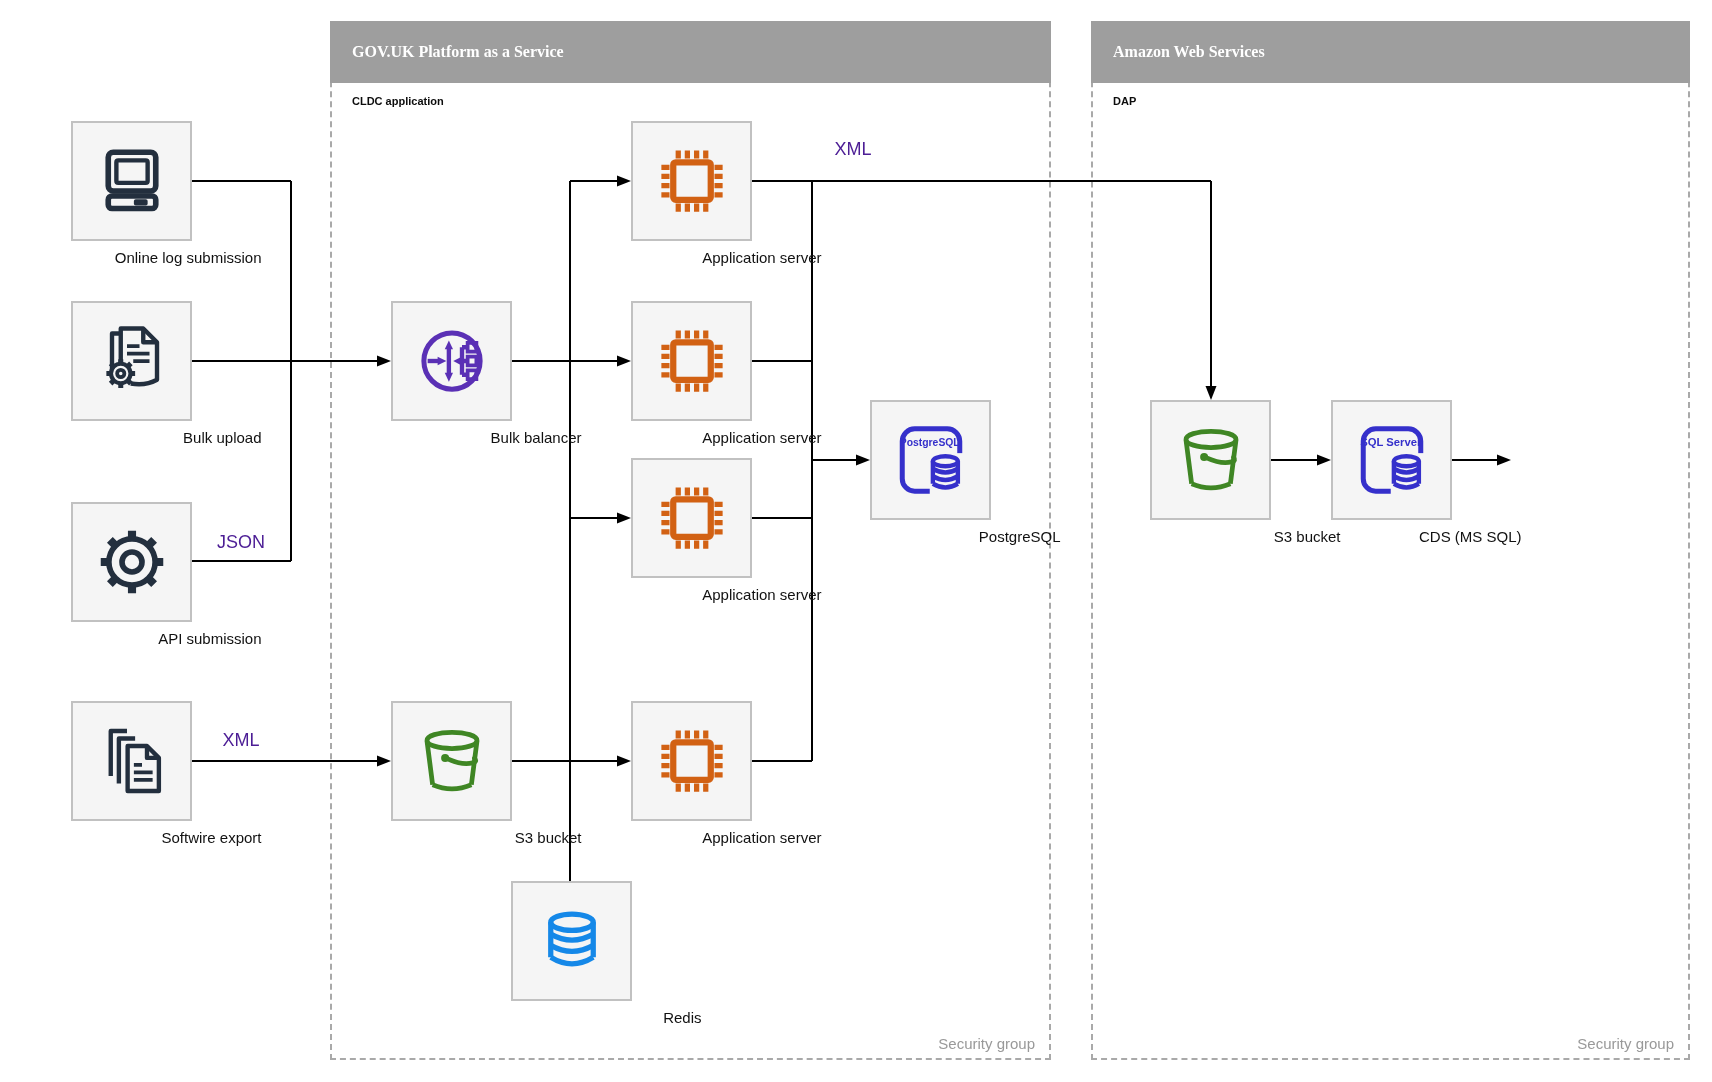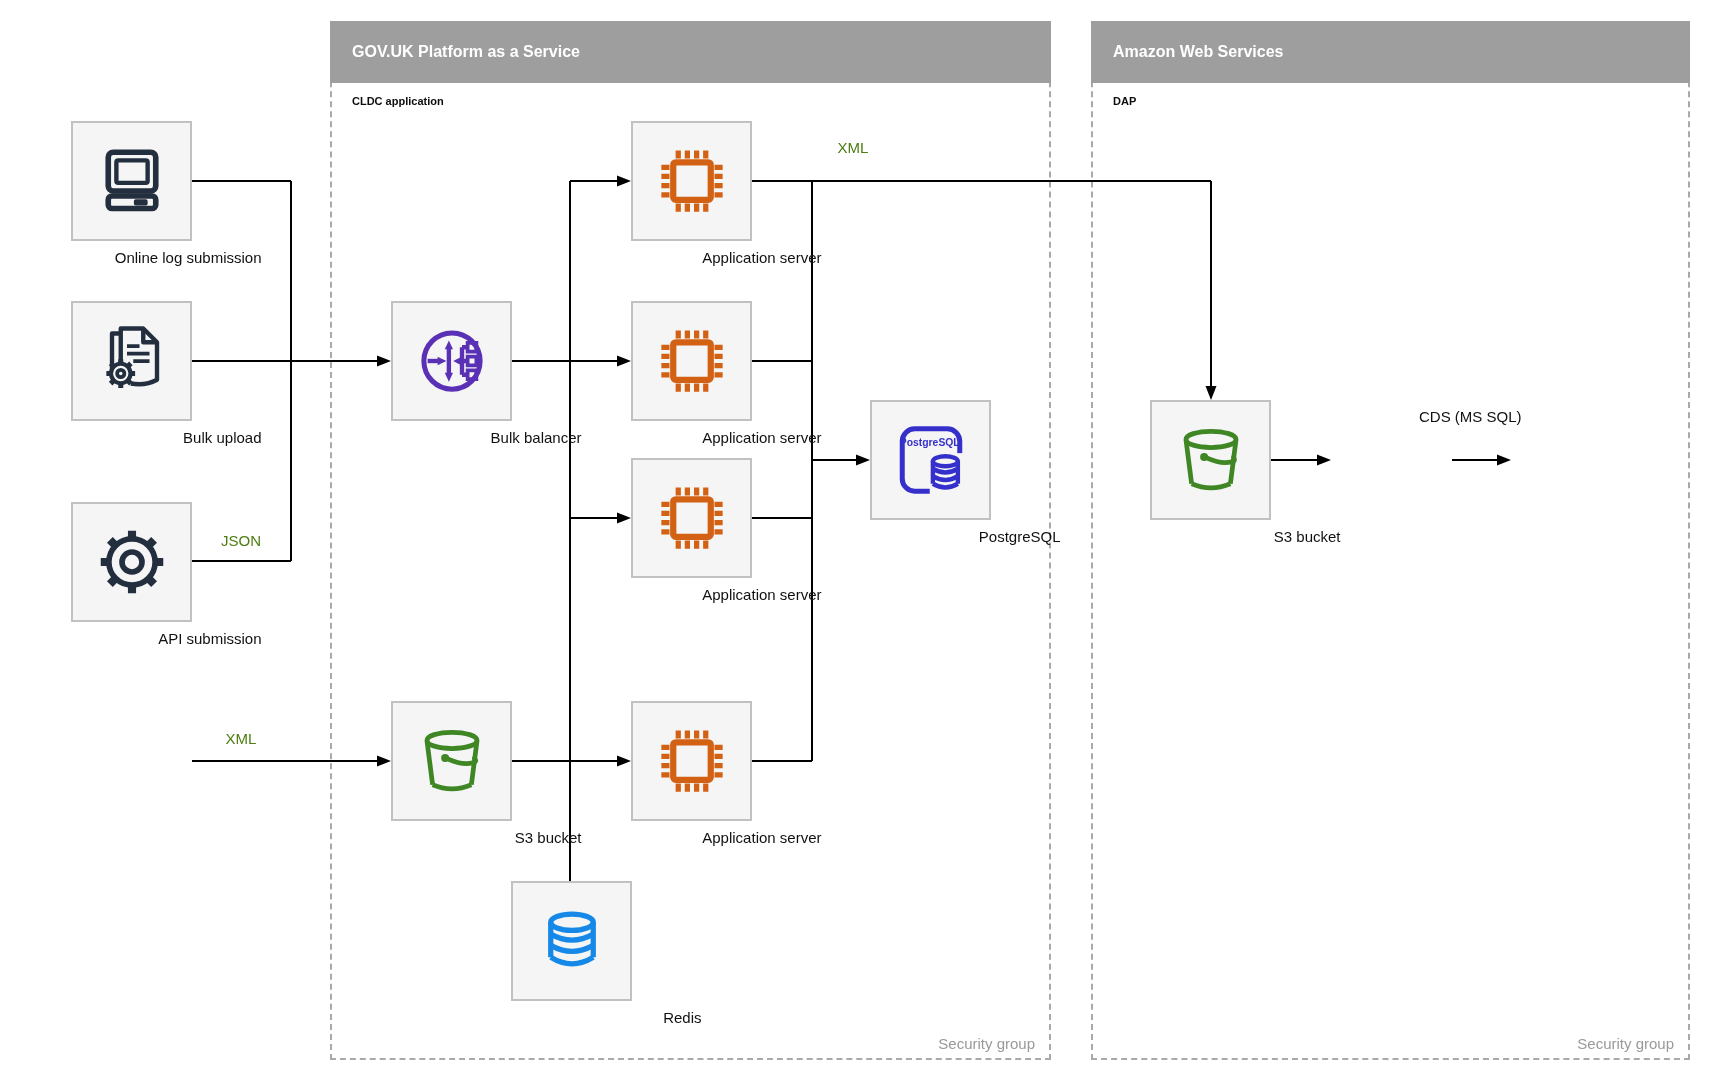--- a/index.html
+++ b/index.html
@@ -1,30 +1,30 @@
 <!DOCTYPE html>
 <html><head>
 <meta charset="utf-8">
 <style>
   html,body{margin:0;padding:0;background:#ffffff;font-family:"Liberation Sans",sans-serif;}
   #canvas{position:relative;width:1712px;height:1082px;background:#ffffff;overflow:hidden;}
   #wires{position:absolute;left:0;top:0;width:1712px;height:1082px;z-index:1;}
   .container{position:absolute;border:2px dashed #a9a9a9;box-sizing:border-box;z-index:0;background:#ffffff;}
   .container-header{position:absolute;left:-2px;top:-2px;right:-2px;height:62px;background:#9e9e9e;color:#ffffff;
-    font-size:16px;font-weight:bold;line-height:62px;padding-left:22px;}
+    font-size:16px;font-weight:bold;line-height:62px;padding-left:22px;font-family:Liberation Serif, serif;}
   .container-sublabel{position:absolute;left:20px;top:72px;font-size:11px;font-weight:bold;color:#0d0d0d;}
   .container-footer{position:absolute;right:14px;bottom:6px;font-size:15px;color:#999999;margin-left:46px;}
   .node{position:absolute;width:121px;z-index:2;}
   .nodebox{width:121px;height:120px;background:#f5f5f5;border:2px solid #c1c1c1;box-sizing:border-box;
     display:flex;align-items:center;justify-content:center;}
   .icon{display:block;width:80px;height:80px;}
   .icon svg{width:80px;height:80px;display:block;}
   .nodelabel{position:relative;width:260px;margin-left:-69.5px;margin-top:8px;text-align:right;
     font-size:15px;color:#111111;white-space:nowrap;}
-  .edgelabel{position:absolute;transform:translateX(-50%);font-size:15px;color:#4d7c0f;z-index:3;white-space:nowrap;}
+  .edgelabel{position:absolute;transform:translateX(-50%);font-size:18px;color:#4c1d95;z-index:3;white-space:nowrap;}
 </style>
 </head>
 <body>
 
 <div id="canvas">
 
   <div class="container" style="left:330px;top:21px;width:721px;height:1039px">
     <div class="container-header">GOV.UK Platform as a Service</div>
     <div class="container-sublabel">CLDC application</div>
     <div class="container-footer">Security group</div>
@@ -107,20 +107,34 @@
           <svg viewBox="0 0 64 64" fill="none">
     <path d="M48.0,32.0L57.0,32.0M43.3,43.3L49.7,49.7M32.0,48.0L32.0,57.0M20.7,43.3L14.3,49.7M16.0,32.0L7.0,32.0M20.7,20.7L14.3,14.3M32.0,16.0L32.0,7.0M43.3,20.7L49.7,14.3" stroke="#232f3e" stroke-width="6.5"></path>
     <circle cx="32" cy="32" r="18.5" fill="#f5f5f5" stroke="#232f3e" stroke-width="4.5"></circle>
     <circle cx="32" cy="32" r="8" stroke="#232f3e" stroke-width="4.5"></circle>
           </svg>
         </span>
       </div>
     <div class="nodelabel">API submission</div>
   </div>
 
+  <div class="node" style="left:71px;top:701px">
+    <div class="nodebox">
+        <span class="icon">
+          <svg viewBox="0 0 64 64" fill="none" stroke-linejoin="round">
+    <polyline points="15,44 15,8 28,8" stroke="#232f3e" stroke-width="3.5"></polyline>
+    <polyline points="21.5,50 21.5,14 34.5,14" stroke="#232f3e" stroke-width="3.5"></polyline>
+    <path d="M28.5,56 V20 H44 L53.5,29.5 V56 Z" fill="#f5f5f5" stroke="#232f3e" stroke-width="3.5"></path>
+    <path d="M44,20 V29.5 H53.5" stroke="#232f3e" stroke-width="3.5"></path>
+    <path d="M33.5,35 H40 M33.5,41 H48.5 M33.5,47 H48.5" stroke="#232f3e" stroke-width="3"></path>
+          </svg>
+        </span>
+      </div>
+    <div class="nodelabel">Softwire export</div>
+  </div>
 
   <div class="node" style="left:391px;top:301px">
     <div class="nodebox">
         <span class="icon">
           <svg viewBox="0 0 64 64" fill="none">
     <circle cx="32" cy="32" r="22.5" stroke="#5a30b5" stroke-width="4"></circle>
     <path d="M12.5,32 H21" stroke="#5a30b5" stroke-width="3.5"></path>
     <polygon points="27.5,32 20.5,28.6 20.5,35.4" fill="#5a30b5"></polygon>
     <path d="M29.5,22 V42" stroke="#5a30b5" stroke-width="3.5"></path>
     <polygon points="29.5,15.5 26.2,22.6 32.8,22.6" fill="#5a30b5"></polygon>
@@ -238,20 +252,32 @@
     <path d="M16.5,51 Q32,57.5 47.5,51" stroke="#3f8624" stroke-width="3.8"></path>
     <circle cx="26.5" cy="29.5" r="3.2" fill="#3f8624"></circle>
     <path d="M29,30.5 Q40,35.5 48.5,33.5 Q52.5,32.5 50,29.8" stroke="#3f8624" stroke-width="3.8" stroke-linecap="round"></path>
           </svg>
         </span>
       </div>
     <div class="nodelabel">S3 bucket</div>
   </div>
 
   <div class="node" style="left:1331px;top:400px">
+    <div class="nodebox">
+        <span class="icon">
+          <svg viewBox="0 0 64 64" fill="none">
+    <rect x="9" y="7" width="46" height="50" rx="10" stroke="#3530cb" stroke-width="4"></rect>
+    <text x="31" y="21" text-anchor="middle" font-size="9" font-weight="bold" fill="#3530cb" font-family="Liberation Sans, sans-serif">SQL Server</text>
+    <rect x="31" y="26.5" width="27" height="34" fill="#f5f5f5"></rect>
+    <ellipse cx="43.5" cy="33" rx="10" ry="4" stroke="#3530cb" stroke-width="3.5"></ellipse>
+    <path d="M33.5,33 V51 M53.5,33 V51" stroke="#3530cb" stroke-width="3.5"></path>
+    <path d="M33.5,39 Q43.5,45 53.5,39 M33.5,45 Q43.5,51 53.5,45 M33.5,51 Q43.5,57 53.5,51" stroke="#3530cb" stroke-width="3.5"></path>
+          </svg>
+        </span>
+      </div>
     <div class="nodelabel">CDS (MS SQL)</div>
   </div>
 
 
   <div class="edgelabel" style="left:241px;top:532px">JSON</div>
   <div class="edgelabel" style="left:241px;top:730px">XML</div>
   <div class="edgelabel" style="left:853px;top:139px">XML</div>
 
 </div>
 

